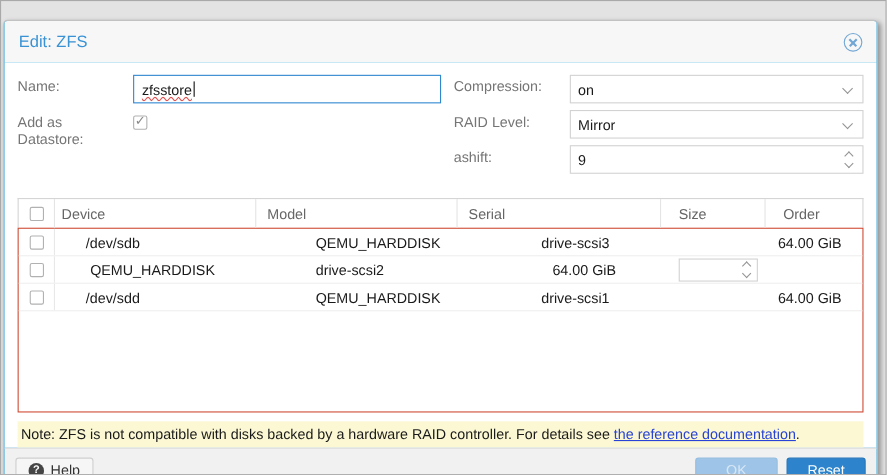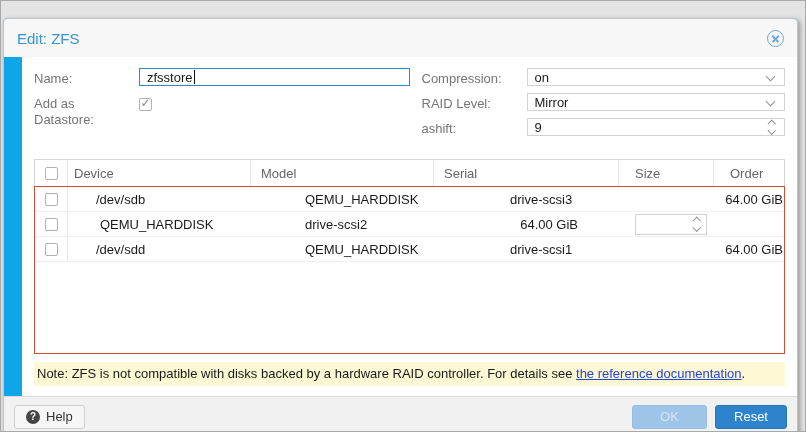--- a/index.html
+++ b/index.html
@@ -11,29 +11,29 @@
           display:flex;flex-direction:column;overflow:hidden;}
 
   
   .titlebar{flex:0 0 38px;background:#f7f7f7;display:flex;align-items:center;padding:0 13px;}
   .title{color:#3892d4;font-size:15px;}
   .close{margin-left:auto;width:17px;height:17px;border:1px solid #72a7d4;border-radius:50%;position:relative;cursor:pointer;}
   .close::before,.close::after{content:"";position:absolute;left:3px;right:3px;top:7px;height:1.5px;background:#72a7d4;}
   .close::before{transform:rotate(45deg);} .close::after{transform:rotate(-45deg);}
 
   
-  .bodyc{flex:1;padding:11px 12px 0 12px;background:#fff;margin-left:18px;}
+  .bodyc{flex:1;padding:11px 12px 0 12px;background:#fff;}
 
   
   .form{display:flex;}
   .fcol{width:50%;}
   .fcol.right{padding-left:12px;}
   .frow{display:flex;margin-bottom:6px;}
   .flabel{flex:0 0 105px;color:#757575;padding-top:3px;line-height:16px;padding-right:6px;}
-  .field{flex:1;height:18px;border:1px solid #d2d2d2;background:#fff;display:flex;align-items:center;
+  .field{flex:1;height:26px;border:1px solid #d2d2d2;background:#fff;display:flex;align-items:center;
          padding:0 7px;overflow:hidden;white-space:nowrap;}
   .field.focused{border:1px solid #2f87cf;}
   .spell{text-decoration:underline wavy #e05252;text-decoration-thickness:1px;text-underline-offset:2px;}
   .caret{width:1px;height:14px;background:#111;margin-left:1px;}
 
   .chev{width:7px;height:7px;border-right:1.4px solid #949494;border-bottom:1.4px solid #949494;display:inline-block;}
   .chev.down{transform:rotate(45deg) ;}
   .chev.up{transform:rotate(225deg);}
   .chev.sm{width:5.5px;height:5.5px;}
   .trigger{margin-left:auto;display:flex;align-items:center;padding-right:3px;transform:translateY(-1px);}

